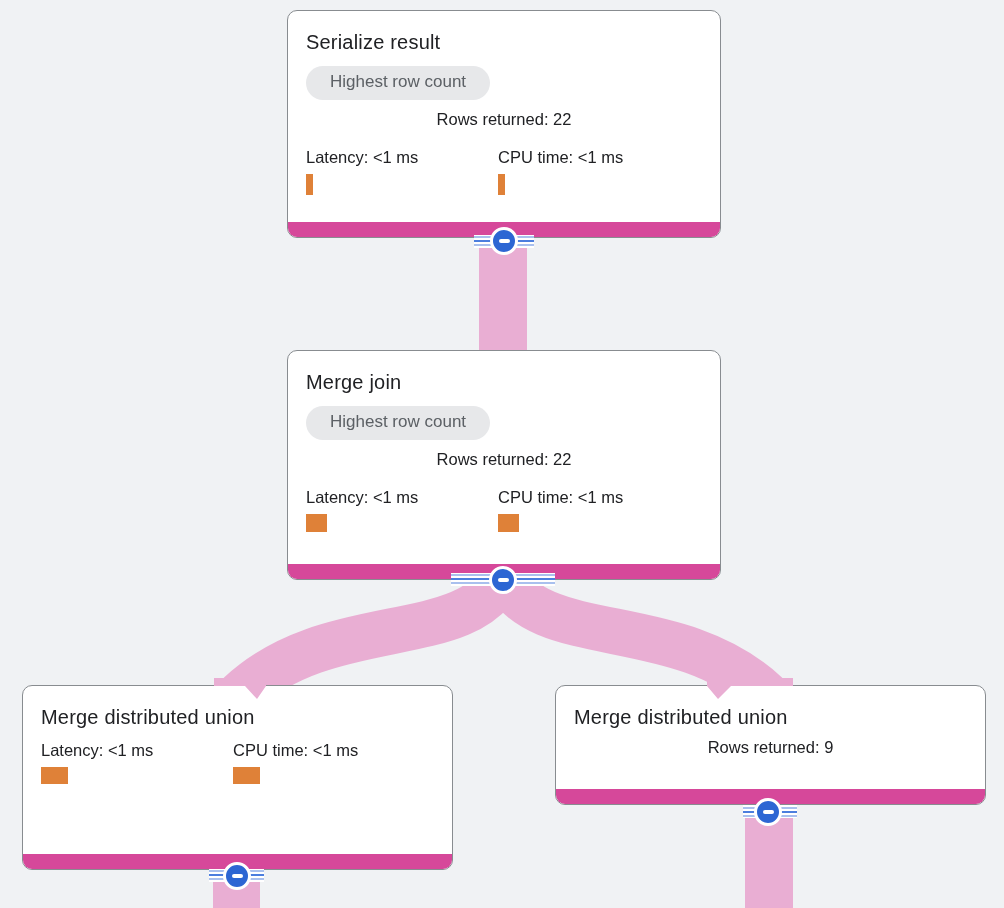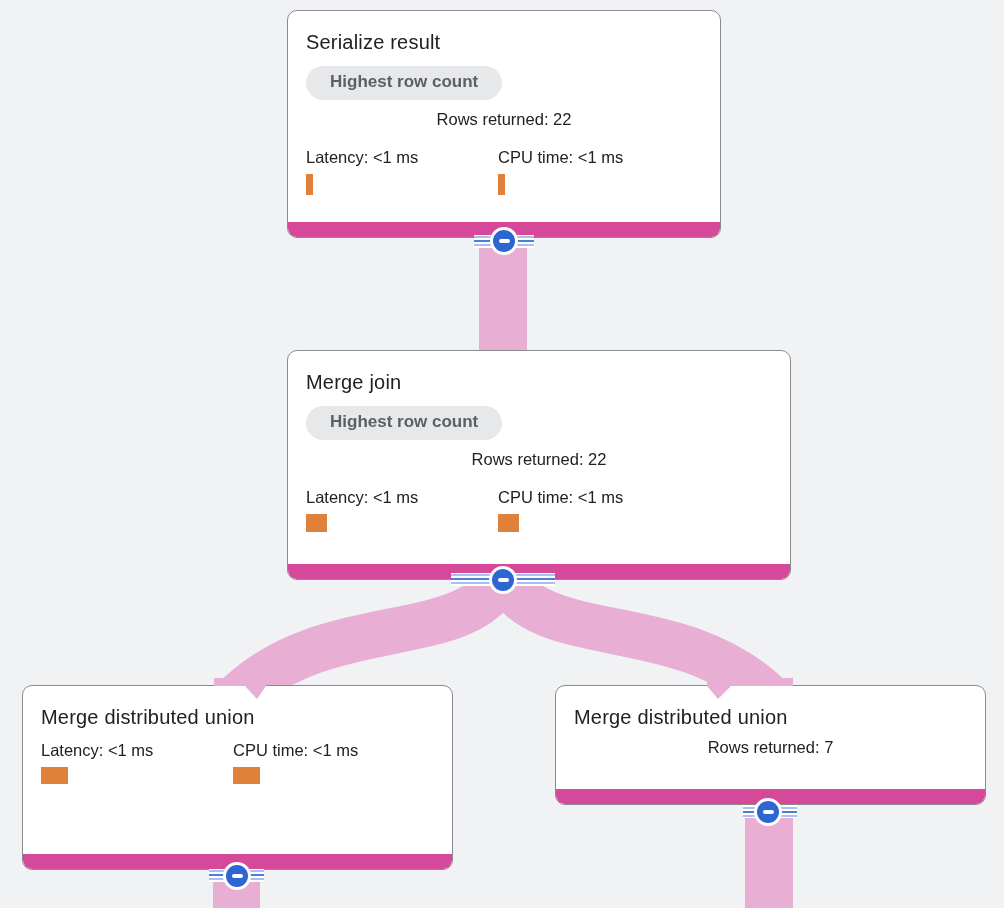--- a/index.html
+++ b/index.html
@@ -13,33 +13,33 @@
   svg.tips{position:absolute;left:0;top:0;z-index:2;pointer-events:none;}
   svg.tips path{fill:var(--ribbon,#e9aed3);}
 
   
   .node{position:absolute;z-index:1;background:var(--card-bg,#fff);border:1px solid var(--card-border,#888c90);
         border-radius:10px;box-sizing:border-box;padding:20px 18px 12px;cursor:pointer;}
   .accent{position:absolute;left:0;right:0;bottom:0;height:15px;background:var(--accent,#d6489a);
           border-radius:0 0 9px 9px;}
   .node-title{font-size:20px;font-weight:500;letter-spacing:.2px;line-height:23px;margin:0 0 12px;}
   .badge{display:inline-block;background:var(--badge-bg,#e7e8ea);color:var(--badge-text,#5c6065);
-         font-size:17px;font-weight:700;line-height:22px;padding:5px 24px 7px;border-radius:17px;margin:0 0 10px;}
+         font-size:17px;font-weight:400;line-height:22px;padding:5px 24px 7px;border-radius:17px;margin:0 0 10px;}
   .rows{font-size:16.5px;line-height:19px;margin:0 0 19px;text-align:center;}
   .metrics{display:flex;}
   .metric{width:192px;}
   .metric-label{font-size:16.5px;line-height:19px;margin-bottom:7px;}
   .metric-bar{background:var(--metric-bar,#df8138);}
   .n0 .metric-bar{width:7px;height:21px;}
   .n1 .metric-bar{width:21px;height:18px;}
   .n2 .metric-bar{width:27px;height:17px;}
   #node-3 .node-title{margin-bottom:9px;}
 
   #node-0{left:287px;top:10px;width:434px;height:228px;}
-  #node-1{left:287px;top:350px;width:504px;height:230px;}
+  #node-1{left:287px;top:350px;width:434px;height:230px;}
   #node-2{left:22px;top:685px;width:431px;height:185px;}
   #node-3{left:555px;top:685px;width:431px;height:120px;}
 
   
   .rail{position:absolute;z-index:3;height:13px;pointer-events:none;
         background:linear-gradient(to bottom,
           #fff 0 1.5px,
           var(--rail-light,#a9c0ee) 1.5px 3.5px,
           #fff 3.5px 5.5px,
           var(--rail-dark,#4c7ede) 5.5px 7.5px,
@@ -117,21 +117,21 @@
       <div class="metric">
         <div class="metric-label">CPU time: &lt;1 ms</div>
         <div class="metric-bar"></div>
       </div>
     </div>
     <div class="accent"></div>
   </div>
 
   <div class="node n3" id="node-3">
     <div class="node-title">Merge distributed union</div>
-    <div class="rows">Rows returned: 7</div>
+    <div class="rows">Rows returned: 9</div>
     <div class="accent"></div>
   </div>
 
   <svg class="tips" width="1004" height="908" viewBox="0 0 1004 908">
     <path d="M214 678 L266 678 L266 686 L257 699 L245 686 L214 686 Z"></path>
     <path d="M707 678 L793 678 L793 686 L731 686 L718 699 L707 686 Z"></path>
   </svg>
 
   <div class="rail" id="rail-0"></div>
   <div class="rail" id="rail-1"></div>

